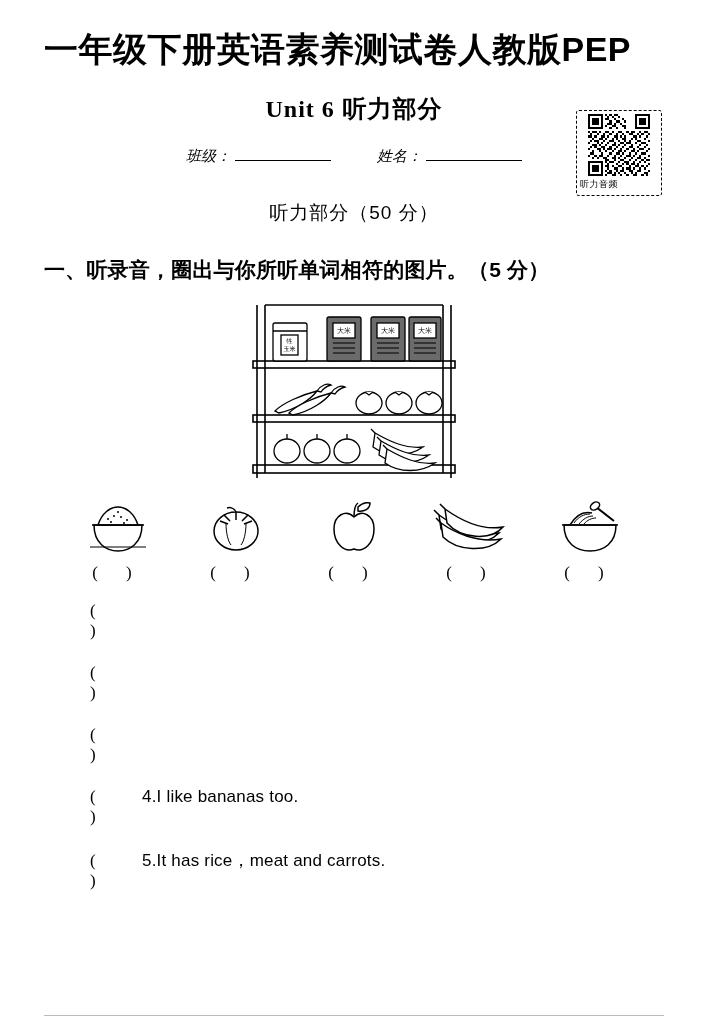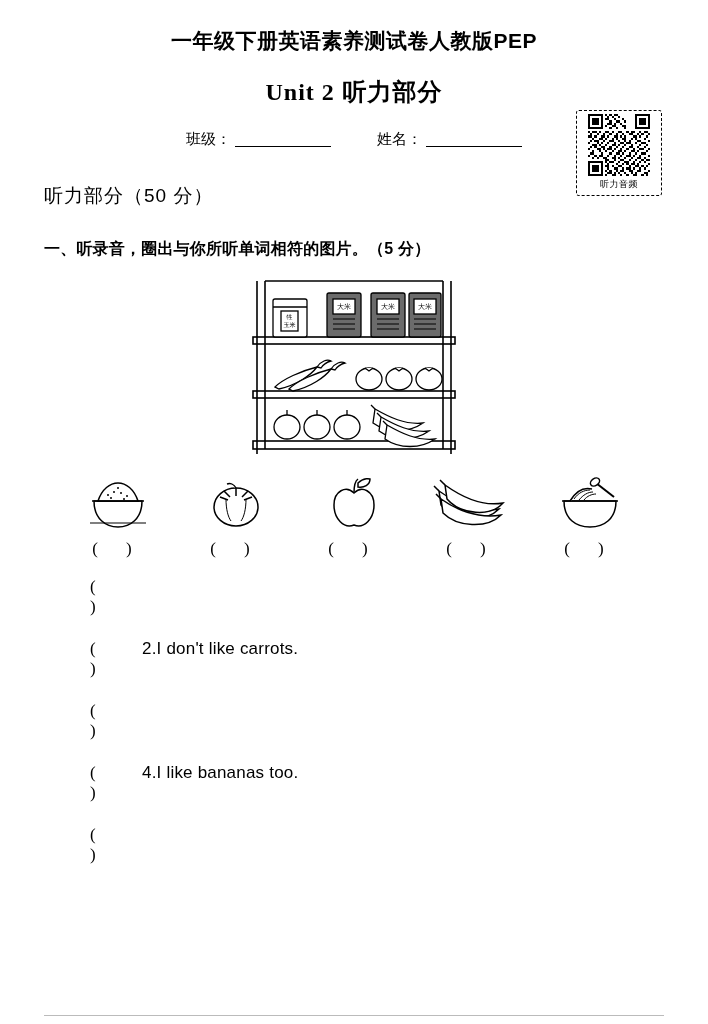--- a/index.html
+++ b/index.html
@@ -16,22 +16,21 @@
     overflow: hidden;
   }
   .page {
     position: relative;
     width: 708px;
     height: 1024px;
     box-sizing: border-box;
     padding: 0 44px;
   }
   .doc-title {
-    text-align: center;
-    font-size: 21px;
+    font-size: 34px;
     font-weight: bold;
     letter-spacing: 0.5px;
     margin-top: 28px;
     line-height: 1.25;
   }
   .unit-title {
     text-align: center;
     font-size: 24px;
     font-weight: bold;
     margin-top: 22px;
@@ -43,22 +42,23 @@
   }
   .info-row {
     display: flex;
     justify-content: center;
     gap: 46px;
     margin-top: 22px;
     font-size: 15px;
   }
   .info-item {
     display: flex;
-    align-items: center;
+    align-items: flex-start;
     white-space: nowrap;
+    font-style: italic;
   }
   .info-label { font-size: 15px; }
   .blank-line {
     display: inline-block;
     border-bottom: 1.2px solid #000;
     width: 96px;
     height: 13px;
     margin-left: 4px;
   }
   .qr-box {
@@ -66,35 +66,35 @@
     right: 46px;
     top: 82px;
     width: 86px;
     height: 86px;
     border: 1.5px dashed #000;
     border-radius: 3px;
     box-sizing: border-box;
     padding: 3px;
     display: flex;
     flex-direction: column;
-    align-items: center;
   }
   .qr-code { width: 100%; height: 62px; }
   .qr-label {
     font-size: 9px;
     margin-top: 2px;
     letter-spacing: 0.5px;
   }
   .section-heading {
+    text-align: center;
     font-size: 19px;
     margin-top: 34px;
     letter-spacing: 1px;
   }
   .question {
-    font-size: 16px;
+    font-size: 21px;
     margin-top: 28px;
     line-height: 1.5;
     letter-spacing: 0.2px;
     font-weight: 600;
   }
   .shelf-wrap {
     display: flex;
     justify-content: center;
     margin-top: 14px;
   }
@@ -150,21 +150,21 @@
   }
 </style>
 </head>
 <body>
 
 <div class="page">
 
   <div class="doc-title">一年级下册英语素养测试卷人教版PEP</div>
 
   <div class="unit-title">
-    <span class="unit-en">Unit 2</span>
+    <span class="unit-en">Unit 6</span>
     <span>听力部分</span>
   </div>
 
   <div class="info-row">
     <div class="info-item">
       <span class="info-label">班级：</span>
       <span class="blank-line"></span>
     </div>
     <div class="info-item">
       <span class="info-label">姓名：</span>
@@ -553,30 +553,30 @@
 
   </div>
 
 
   <div class="tf-list">
     <div class="tf-item">
       <span class="tf-paren">(      )</span>
     </div>
     <div class="tf-item">
       <span class="tf-paren">(      )</span>
-      <span class="tf-text">2.I don't like carrots.</span>
     </div>
     <div class="tf-item">
       <span class="tf-paren">(      )</span>
     </div>
     <div class="tf-item">
       <span class="tf-paren">(      )</span>
       <span class="tf-text">4.I like bananas too.</span>
     </div>
     <div class="tf-item">
       <span class="tf-paren">(      )</span>
+      <span class="tf-text">5.It has rice，meat and carrots.</span>
     </div>
   </div>
 
   <div class="footer-rule"></div>
   <div class="footer">第1页，共5页</div>
 
 </div>
 
 </body></html>

